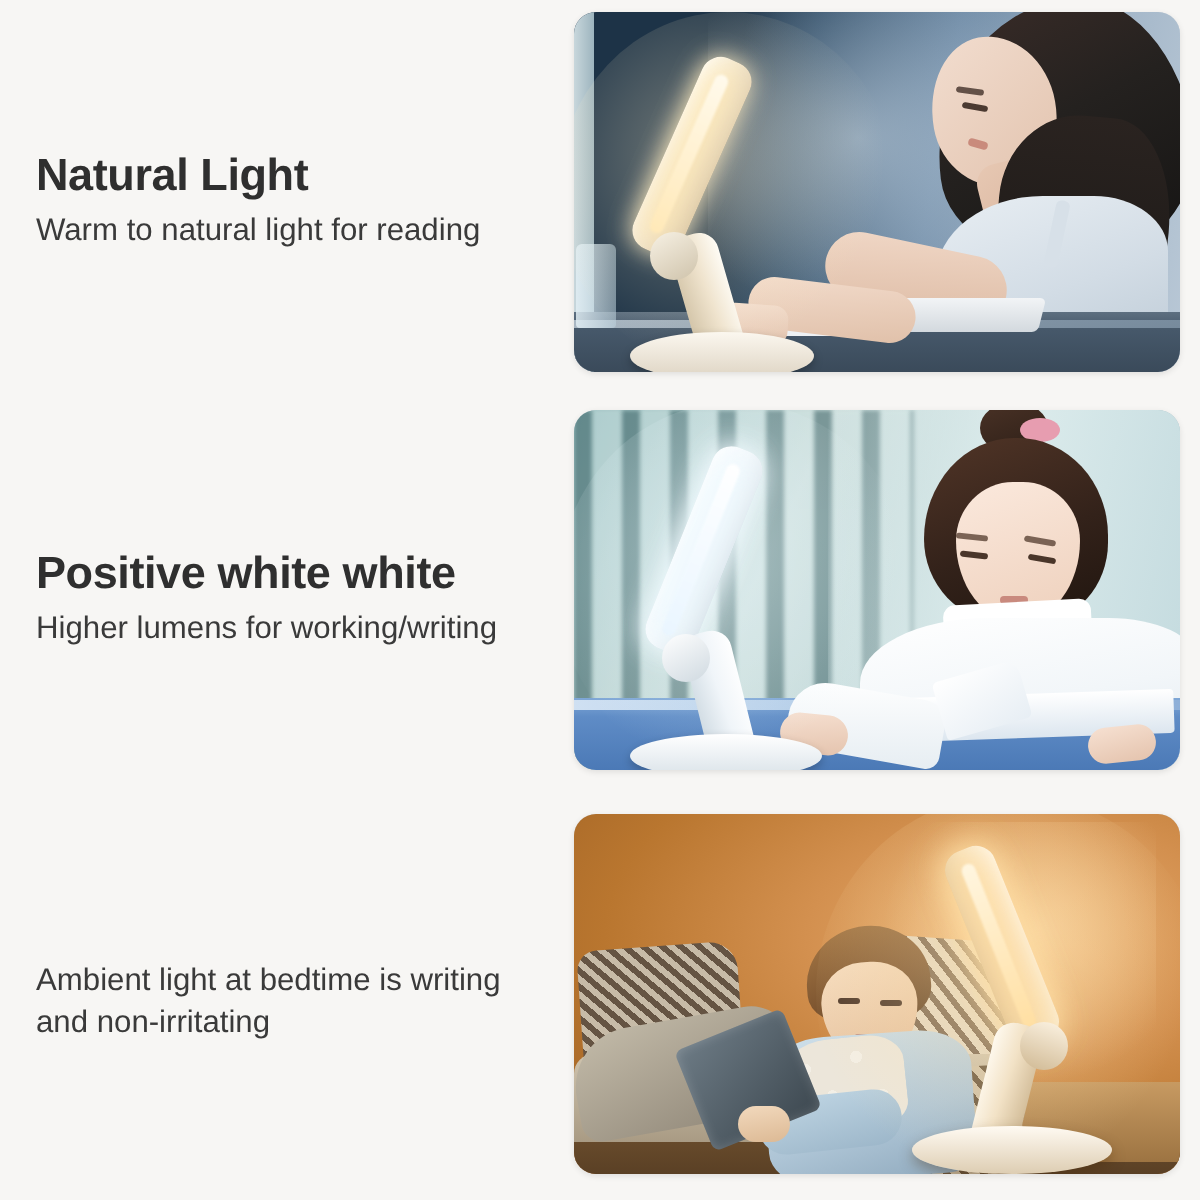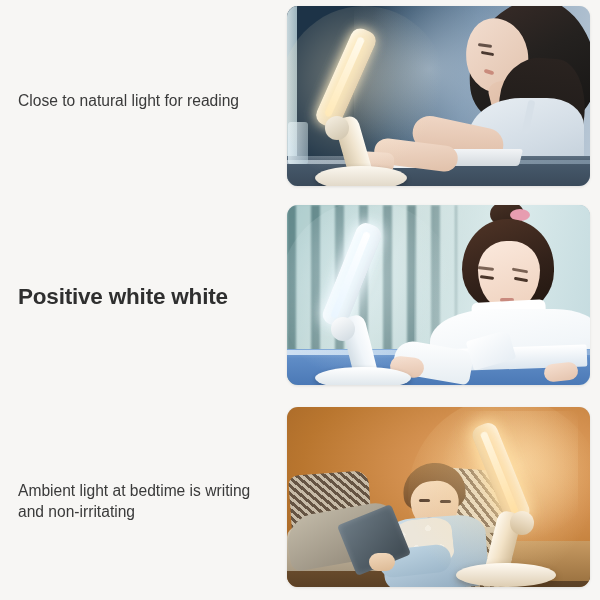--- a/index.html
+++ b/index.html
@@ -491,21 +491,22 @@
     background: radial-gradient(ellipse at 46% 40%, rgba(255,226,172,.46), rgba(255,226,172,0) 66%);
   }
 </style>
 </head>
 <body>
 
 <div class="page">
 
   <section class="feature row1">
     <div class="copy">
-      <p class="sub">Close to natural light for reading</p>
+      <h2 class="title">Natural Light</h2>
+      <p class="sub">Warm to natural light for reading</p>
     </div>
 
     <div class="photo">
       <div class="scene">
         <div class="s1-bg"></div>
         <div class="s1-leftwall"></div>
         <div class="s1-glow"></div>
 
         <div class="s1-hair"></div>
         <div class="s1-face"></div>
@@ -535,20 +536,21 @@
           <div class="hinge"></div>
           <div class="base"></div>
         </div>
       </div>
     </div>
   </section>
 
   <section class="feature row2">
     <div class="copy">
       <h2 class="title">Positive white white</h2>
+      <p class="sub">Higher lumens for working/writing</p>
     </div>
 
     <div class="photo">
       <div class="scene">
         <div class="s2-bg"></div>
         <div class="s2-stripes"></div>
         <div class="s2-wallglow"></div>
 
         <div class="s2-bun"></div>
         <div class="s2-scrunchie"></div>

